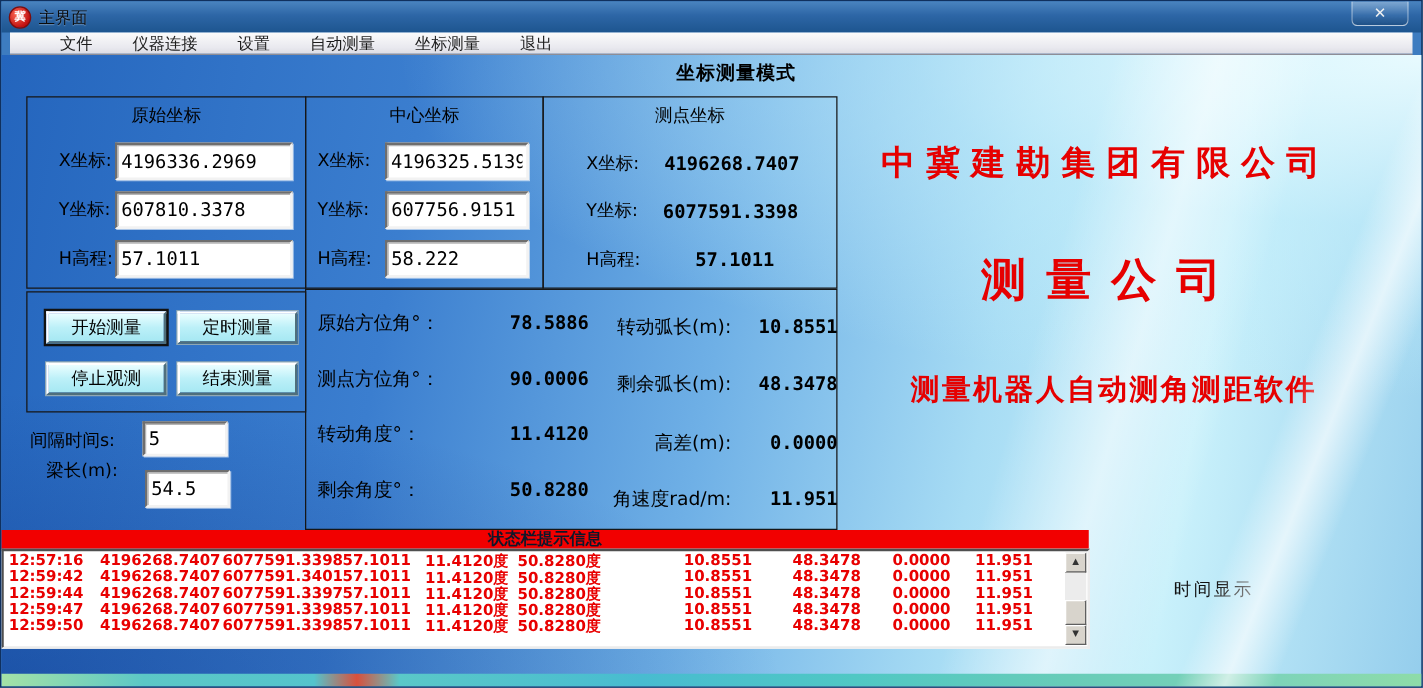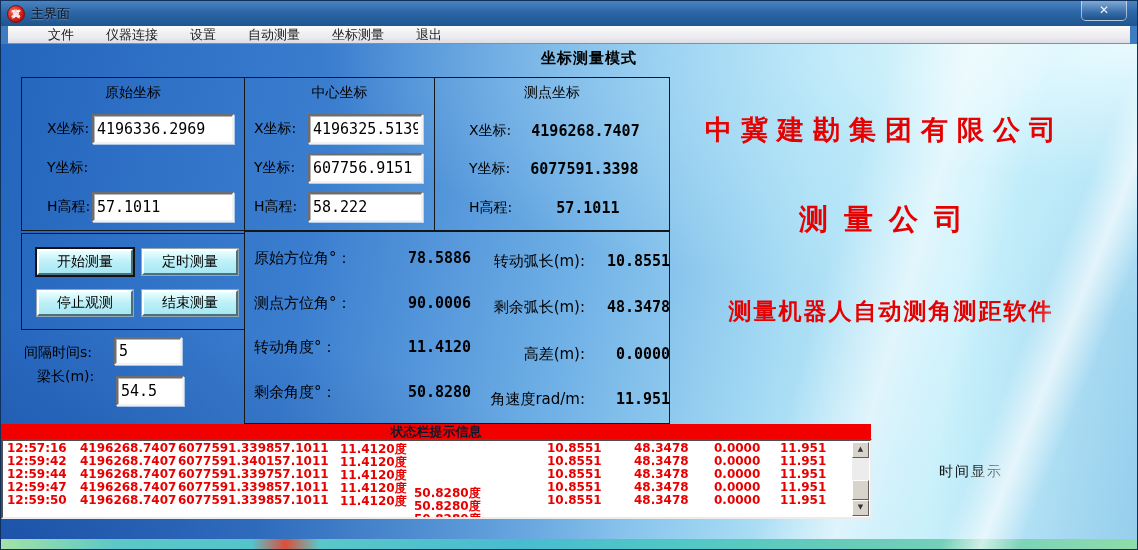--- a/index.html
+++ b/index.html
@@ -68,32 +68,32 @@
   .alabel{display:inline-block;font-size:15px;color:#000;}
   .avalue{display:inline-block;font:bold 15px "DejaVu Sans Mono",monospace;color:#000;text-align:right;}
   .al-l .alabel{width:126px;text-align:left;}
   .al-l .avalue{width:86px;}
   .al-r .alabel{width:130px;text-align:right;}
   .al-r .avalue{width:80px;}
 
   
   .brand{position:absolute;color:#e60000;font-weight:bold;font-family:"DejaVu Serif",serif;text-align:center;}
   .brand1{left:688px;top:68px;width:392px;font-size:27px;letter-spacing:9px;}
-  .brand2{left:738px;top:156px;width:300px;font-size:29px;letter-spacing:16px;}
+  .brand2{left:738px;top:156px;width:300px;font-size:36px;letter-spacing:16px;}
   .brand3{left:662px;top:252px;width:456px;font-size:23px;letter-spacing:2px;}
 
   
   .sheader{position:absolute;left:0;top:380px;width:870px;height:15px;background:#f20000;
     color:#0f172a;font-size:13px;font-weight:bold;text-align:center;line-height:15px;}
   .slist{position:absolute;left:0;top:395px;width:871px;height:80px;background:#fff;
     border:2px solid;border-color:#4f4f4f #ececec #ececec #4f4f4f;box-sizing:border-box;overflow:hidden;}
   .srow{height:13px;line-height:13px;white-space:nowrap;padding-left:4px;}
   .c{display:inline-block;font:bold 12px "DejaVu Sans",sans-serif;color:#e80000;overflow:hidden;vertical-align:top;}
   .c0{width:73px;}.c1{width:98px;}.c2{width:96px;}.c3{width:66px;}.c4{width:74px;}
-  .c5{width:133px;margin-top:44px;}.c6{width:87px;}.c7{width:80px;}.c8{width:66px;}.c9{width:55px;}
+  .c5{width:133px;}.c6{width:87px;}.c7{width:80px;}.c8{width:66px;}.c9{width:55px;}
 
   .sbar{position:absolute;right:1px;top:1px;width:17px;height:74px;background:#ececec;}
   .sbtn{position:absolute;left:0;width:17px;height:16px;background:#d8d4cc;
     border:1px solid;border-color:#fff #5f5f5f #5f5f5f #fff;box-sizing:border-box;
     font-size:7px;color:#333;text-align:center;line-height:13px;}
   .sthumb{position:absolute;left:0;top:38px;width:17px;height:20px;background:#d8d4cc;
     border:1px solid;border-color:#fff #5f5f5f #5f5f5f #fff;box-sizing:border-box;}
 
   
   .datebar{position:absolute;left:0;top:476px;width:100%;height:19px;
@@ -131,20 +131,21 @@
 
     <div class="panel p-original">
       <div class="ptitle">原始坐标</div>
       <div class="frow" style="left:25px;top:36px;">
         <span class="flabel">X坐标:</span>
       </div>
       <input class="fbox" style="position: absolute; left: 70px; top: 36px; width: 142px;" value="4196336.2969">
       <div class="frow" style="left:25px;top:75px;">
         <span class="flabel">Y坐标:</span>
       </div>
+      <input class="fbox" style="position: absolute; left: 70px; top: 75px; width: 142px;" value="607810.3378">
       <div class="frow" style="left:25px;top:114px;">
         <span class="flabel">H高程:</span>
       </div>
       <input class="fbox" style="position: absolute; left: 70px; top: 114px; width: 142px;" value="57.1011">
     </div>
 
     <div class="panel p-center">
       <div class="ptitle">中心坐标</div>
       <div class="frow" style="left:9px;top:36px;">
         <span class="flabel">X坐标:</span>

